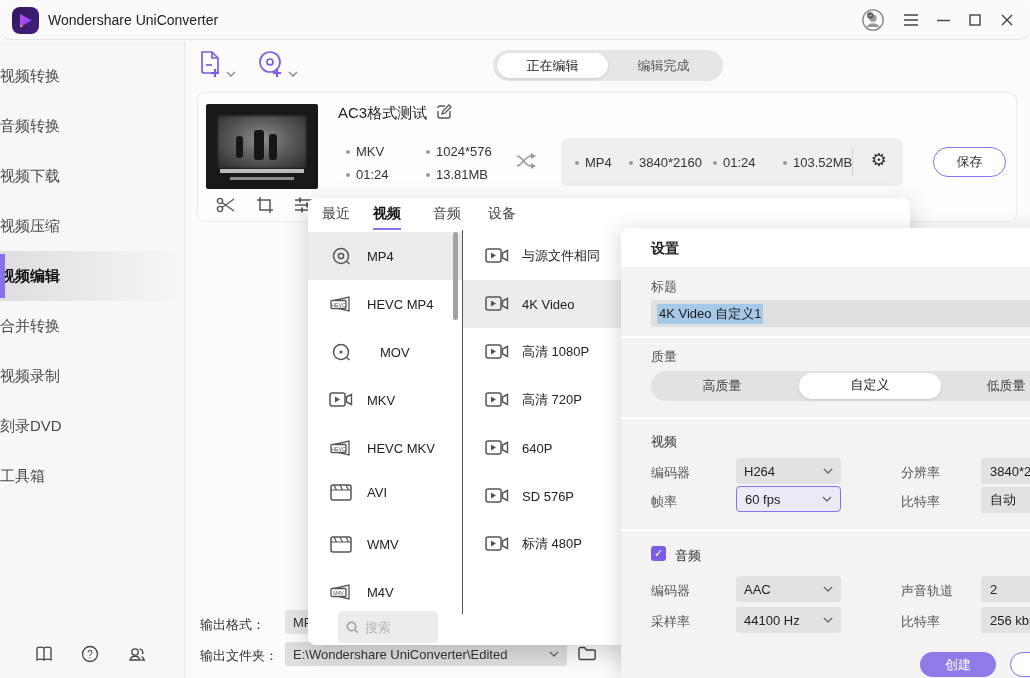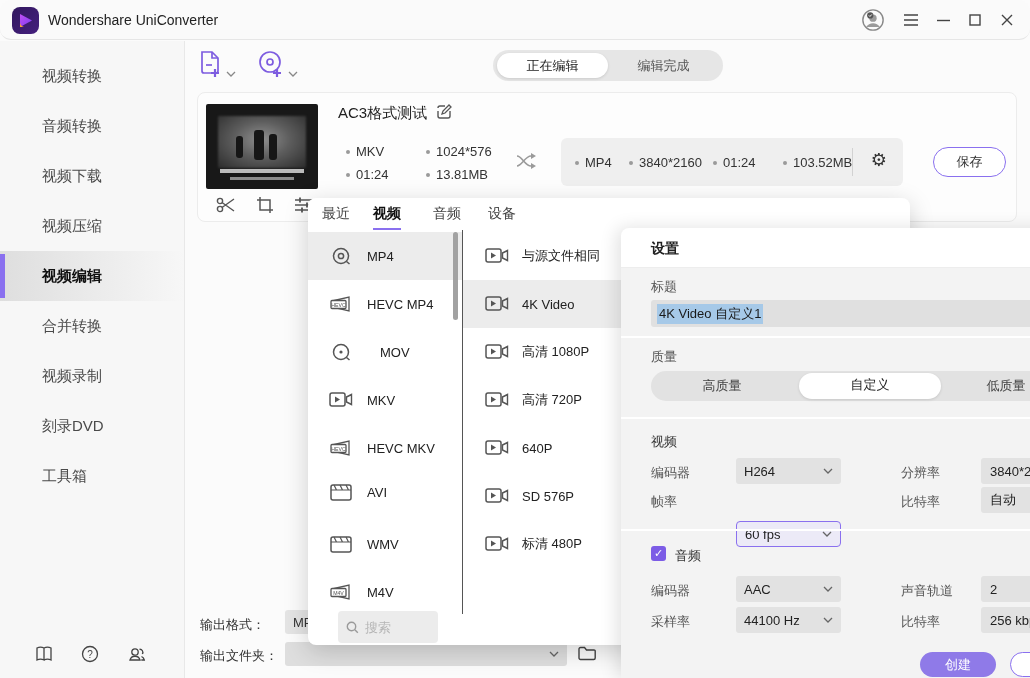--- a/index.html
+++ b/index.html
@@ -8,21 +8,21 @@
 
   
   .titlebar { position:absolute; left:0; top:0; width:1030px; height:40px; background:#fafafa; border-bottom:1px solid #e6e6e6;border-radius:11px; }
   .logo { position:absolute; left:12px; top:7px; width:27px; height:27px; border-radius:8px; background:linear-gradient(135deg,#31175e,#45207e); }
   .logo svg { position:absolute; left:4px; top:4px; }
   .app-title { position:absolute; left:48px; top:12px; font-size:14px; color:#222; }
   .tb-ico { position:absolute; top:8px; width:24px; height:24px; display:flex; align-items:center; justify-content:center; color:#555; cursor:default; }
 
   
   .sidebar { position:absolute; left:0; top:41px; width:185px; height:637px; background:#f7f7f7; border-right:1px solid #e8e8e8; }
-  .side-item { position:relative; height:50px; line-height:50px; padding-left:42px; font-size:15px; color:#4a4a4a; cursor:pointer; }
+  .side-item { position:relative; height:50px; line-height:50px; font-size:15px; color:#4a4a4a; cursor:pointer; }
   .side-item.selected { font-weight:bold; color:#111; background:linear-gradient(90deg,#dedede,rgba(238,238,238,0)); }
   .side-item.selected::before { content:""; position:absolute; left:0; top:3px; bottom:3px; width:5px; background:#8a70ef; }
   .side-bottom { position:absolute; left:0; bottom:14px; width:185px; display:flex; gap:26px; padding-left:34px; align-items:center; }
   .side-bottom .sico { width:20px; height:20px; display:flex; align-items:center; justify-content:center; color:#444; }
 
   
   .add-btn { position:absolute; top:50px; display:flex; align-items:flex-end; gap:4px; cursor:pointer; }
   .seg-tabs { position:absolute; left:493px; top:50px; width:230px; height:31px; background:#e6e6e6; border-radius:16px; }
   .seg-tab { position:absolute; top:0; height:31px; line-height:31px; text-align:center; font-size:13px; color:#555; cursor:pointer; }
   .seg-tab.active { top:3px; height:25px; line-height:25px; background:#fff; border-radius:13px; color:#222; box-shadow:0 1px 3px rgba(0,0,0,.12); }
@@ -281,20 +281,21 @@
       </span>
     </div>
   </div>
 
   <div class="outrow-label" style="top:616px;">输出格式：</div>
   <div class="field" style="left:285px; top:610px; width:230px; height:24px;">
     <span>MP4</span>
   </div>
   <div class="outrow-label" style="top:647px;">输出文件夹：</div>
   <div class="field" style="left:285px; top:642px; width:282px; height:24px; background:#dedede;">
+    <span>E:\Wondershare UniConverter\Edited</span>
     <svg width="10" height="7" viewBox="0 0 10 7" style="margin-left:auto">
         <path d="M1 1l4 4 4-4" stroke="#666" fill="none" stroke-width="1.3"></path>
       </svg>
   </div>
   <div class="folder-ico" style="left:578px; top:646px;">
     <svg width="18" height="15" viewBox="0 0 18 15">
         <path d="M1 3a1.5 1.5 0 0 1 1.5-1.5h4L8.5 4H16a1.2 1.2 0 0 1 1.2 1.2V12a1.5 1.5 0 0 1-1.5 1.5H2.5A1.5 1.5 0 0 1 1 12z" fill="none" stroke="#444" stroke-width="1.4"></path>
       </svg>
   </div>
 
@@ -498,21 +499,21 @@
         <span>H264</span>
         <svg class="caret" width="10" height="7" viewBox="0 0 10 7">
             <path d="M1 1l4 4 4-4" stroke="#666" fill="none" stroke-width="1.3"></path>
           </svg>
       </div>
       <div class="s-label" style="left:280px; top:196px;">分辨率</div>
       <div class="val-field" style="left:360px; top:190px; width:148px;">
         <span>3840*2160</span>
       </div>
       <div class="s-label" style="top:225px;">帧率</div>
-      <div class="drop focus" style="left:115px; top:218px; width:105px;margin-top:35px;">
+      <div class="drop focus" style="left:115px; top:218px; width:105px;">
         <span>60 fps</span>
         <svg class="caret" width="10" height="7" viewBox="0 0 10 7">
             <path d="M1 1l4 4 4-4" stroke="#666" fill="none" stroke-width="1.3"></path>
           </svg>
       </div>
       <div class="s-label" style="left:280px; top:225px;">比特率</div>
       <div class="val-field" style="left:360px; top:219px; width:148px;">
         <span>自动</span>
       </div>
       <div class="sep" style="top:261px;"></div>

